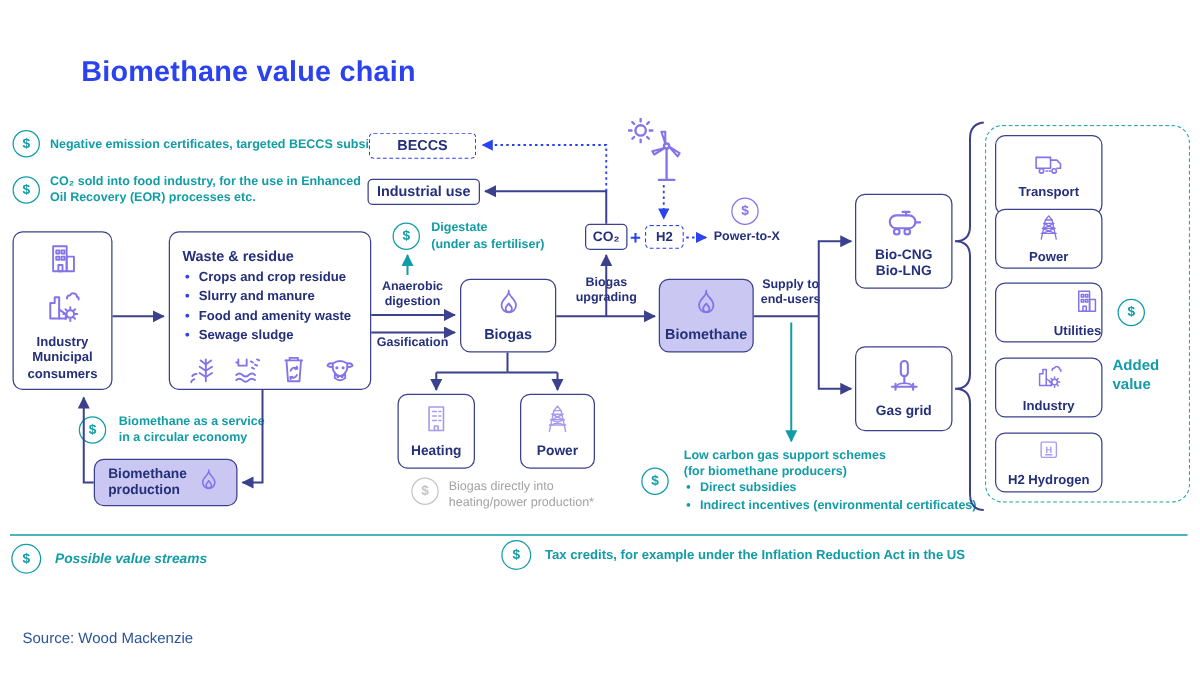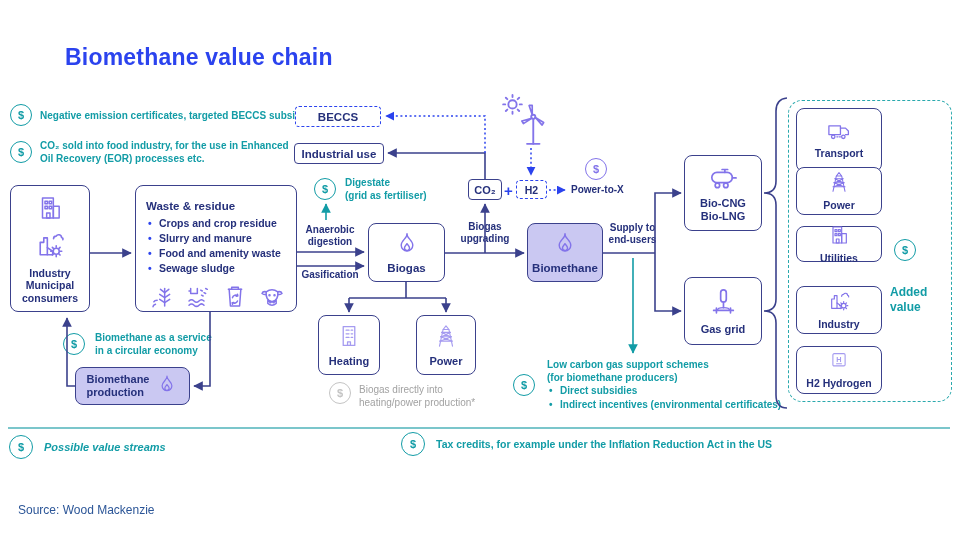--- a/index.html
+++ b/index.html
@@ -125,21 +125,21 @@
     </div>
   </div>
 
   <div class="lbl pre" style="left:296px;top:224px;width:68px;">Anaerobic
 digestion</div>
   <div class="lbl" style="left:296px;top:269px;width:68px;">Gasification</div>
   <div class="dollar" style="left:314px;top:178px;">
       <span>$</span>
     </div>
   <div class="tealtxt pre" style="left:345px;top:177px;">Digestate
-(grid as fertiliser)</div>
+(under as fertiliser)</div>
 
   <div class="box" style="left:368px;top:223px;width:77px;height:59px;">
     <span>
       <svg width="26" height="26" viewBox="0 0 36 36" fill="none" stroke="#8374ea" stroke-width="2" stroke-linecap="round" stroke-linejoin="round">
         <path d="M18 5 c1 6-8 9-8 16 a8 8 0 0 0 16 0 c0-7-9-10-8-16 z"></path>
         <path d="M18 19 c-1.5 2.5-3.5 3.5-3.5 6 a3.5 3.5 0 0 0 7 0 c0-2.5-2-3.5-3.5-6 z"></path>
       </svg></span>
     <span class="bl" style="font-size:11.5px;">Biogas</span>
   </div>
 
@@ -267,21 +267,21 @@
   <div class="box" style="left:796px;top:167px;width:86px;height:48px;gap:1px;">
     <span>
       <svg width="24" height="24" viewBox="0 0 36 36" fill="none" stroke="#8374ea" stroke-width="1.6" stroke-linecap="round" stroke-linejoin="round">
         <path d="M14 9 L18 4 L22 9 z"></path>
           <path d="M14 9 L9 32 M22 9 L27 32"></path>
         <path d="M12 13 h12 M10.5 19 h15 M9 25 h18"></path>
         <path d="M12 13 l12 6 M24 13 l-12 6 M10.5 19 l15 6 M25.5 19 l-15 6"></path>
       </svg></span>
     <span class="bl" style="font-size:10.5px;">Power</span>
   </div>
-  <div class="box" style="left:796px;top:226px;width:86px;height:36px;gap:1px;">
+  <div class="box" style="left:796px;top:226px;width:86px;height:48px;gap:1px;align-items:flex-end;">
     <span>
       <svg width="24" height="24" viewBox="0 0 36 36" fill="none" stroke="#8374ea" stroke-width="1.8" stroke-linecap="round" stroke-linejoin="round">
         <rect x="9" y="6" width="13" height="24"></rect>
           <rect x="22" y="16" width="7" height="14"></rect>
         <rect x="12" y="10" width="3" height="3"></rect>
           <rect x="17" y="10" width="3" height="3"></rect>
         <rect x="12" y="16" width="3" height="3"></rect>
           <rect x="17" y="16" width="3" height="3"></rect>
         <rect x="14" y="24" width="4" height="6"></rect>
       </svg></span>

